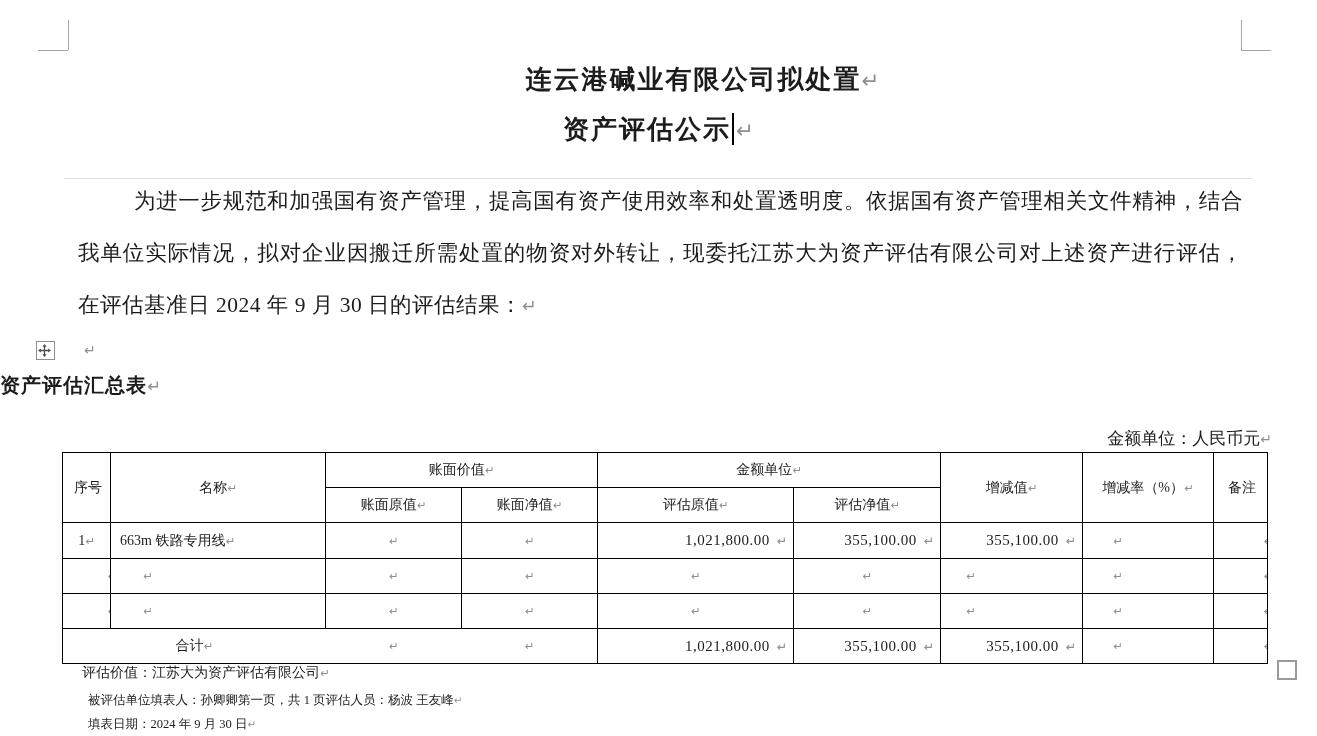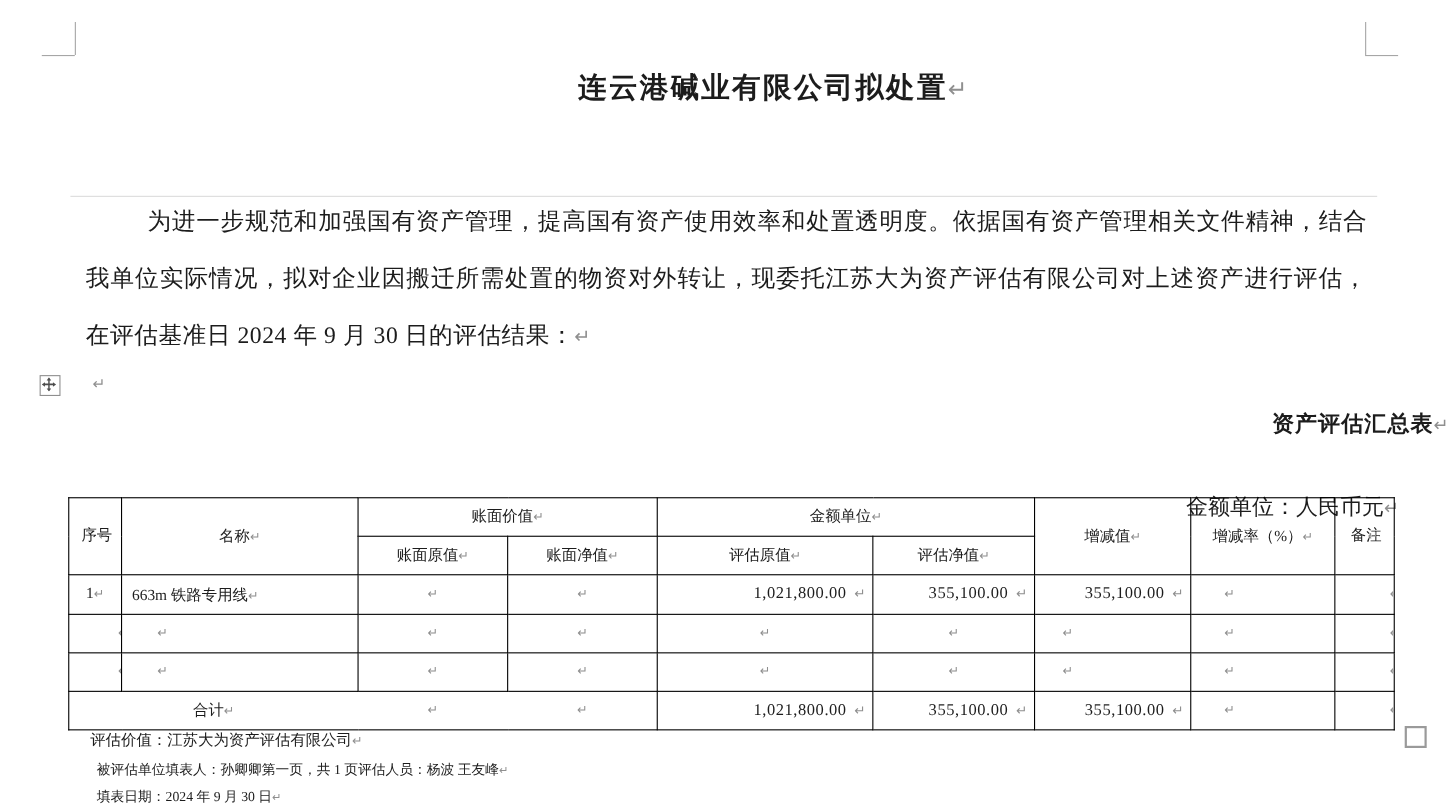--- a/index.html
+++ b/index.html
@@ -20,21 +20,21 @@
   .divider{position:absolute;background:#dcdcdc;height:1px;}
 
   .body-par{position:absolute;left:78px;top:175px;width:1165px;
             font-size:21.5px;line-height:52px;text-align:justify;
             text-indent:56px;letter-spacing:0.5px;}
 
   .move-handle{position:absolute;left:36px;top:341px;width:15px;height:15px;
                border:1px solid #8f8f8f;background:#fff;padding:1px;}
   .stray-pm{position:absolute;left:84px;top:342px;font-size:14px;}
 
-  .sum-heading{position:absolute;left:0;top:372px;width:100%;text-align:right;
+  .sum-heading{position:absolute;left:0;top:372px;width:100%;text-align:left;
                font-size:20px;font-weight:bold;letter-spacing:1px;}
 
   .meta{position:absolute;font-size:14.5px;white-space:nowrap;}
 
   
   table.sum{position:absolute;left:62px;top:452px;width:1205px;
             border-collapse:collapse;table-layout:fixed;font-size:14px;}
   table.sum td,table.sum th{border:1px solid #000;font-weight:normal;
             vertical-align:middle;padding:8px 4px;overflow:hidden;white-space:nowrap;}
   table.sum{border:1.5px solid #000;}
@@ -62,35 +62,36 @@
 <body>
 
 <div class="page">
 
   <div class="mark" style="left:68px;top:20px;width:1px;height:30px;"></div>
   <div class="mark" style="left:38px;top:50px;width:30px;height:1px;"></div>
   <div class="mark" style="left:1241px;top:20px;width:1px;height:30px;"></div>
   <div class="mark" style="left:1241px;top:50px;width:30px;height:1px;"></div>
 
   <div class="title-line" style="top:62px;padding-left:44px;"><span>连云港碱业有限公司拟处置</span><span class="pm">↵</span></div>
+  <div class="title-line" style="top:112px;"><span>资产评估公示</span><span class="cursor"></span><span class="pm">↵</span></div>
 
   <div class="divider" style="left:64px;top:178px;width:1188px;"></div>
 
   <div class="body-par"><span>为进一步规范和加强国有资产管理，提高国有资产使用效率和处置透明度。依据国有资产管理相关文件精神，结合我单位实际情况，拟对企业因搬迁所需处置的物资对外转让，现委托江苏大为资产评估有限公司对上述资产进行评估，在评估基准日 2024 年 9 月 30 日的评估结果：</span><span class="pm">↵</span></div>
 
   <div class="move-handle">
     <svg width="13" height="13" viewBox="0 0 20 20">
       <path d="M10 0 L13.2 4.4 H11 V8.8 H15.6 V6.8 L20 10 L15.6 13.2 V11.2 H11 V15.6 H13.2 L10 20 L6.8 15.6 H9 V11.2 H4.4 V13.2 L0 10 L4.4 6.8 V8.8 H9 V4.4 H6.8 Z" fill="#4d4d4d"></path>
     </svg>
   </div>
   <div class="stray-pm pm">↵</div>
 
   <div class="sum-heading"><span>资产评估汇总表</span><span class="pm">↵</span></div>
 
-  <div class="meta" style="right:45px;top:427px;font-size:20px;margin-top:20px;"><span>金额单位：人民币元</span><span class="pm">↵</span></div>
+  <div class="meta" style="right:45px;top:427px;font-size:17px;"><span>金额单位：人民币元</span><span class="pm">↵</span></div>
 
   <table class="sum">
     <colgroup>
       <col style="width:48px">
         <col style="width:215px">
         <col style="width:136px">
       <col style="width:136px">
         <col style="width:196px">
         <col style="width:147px">
       <col style="width:142px">

